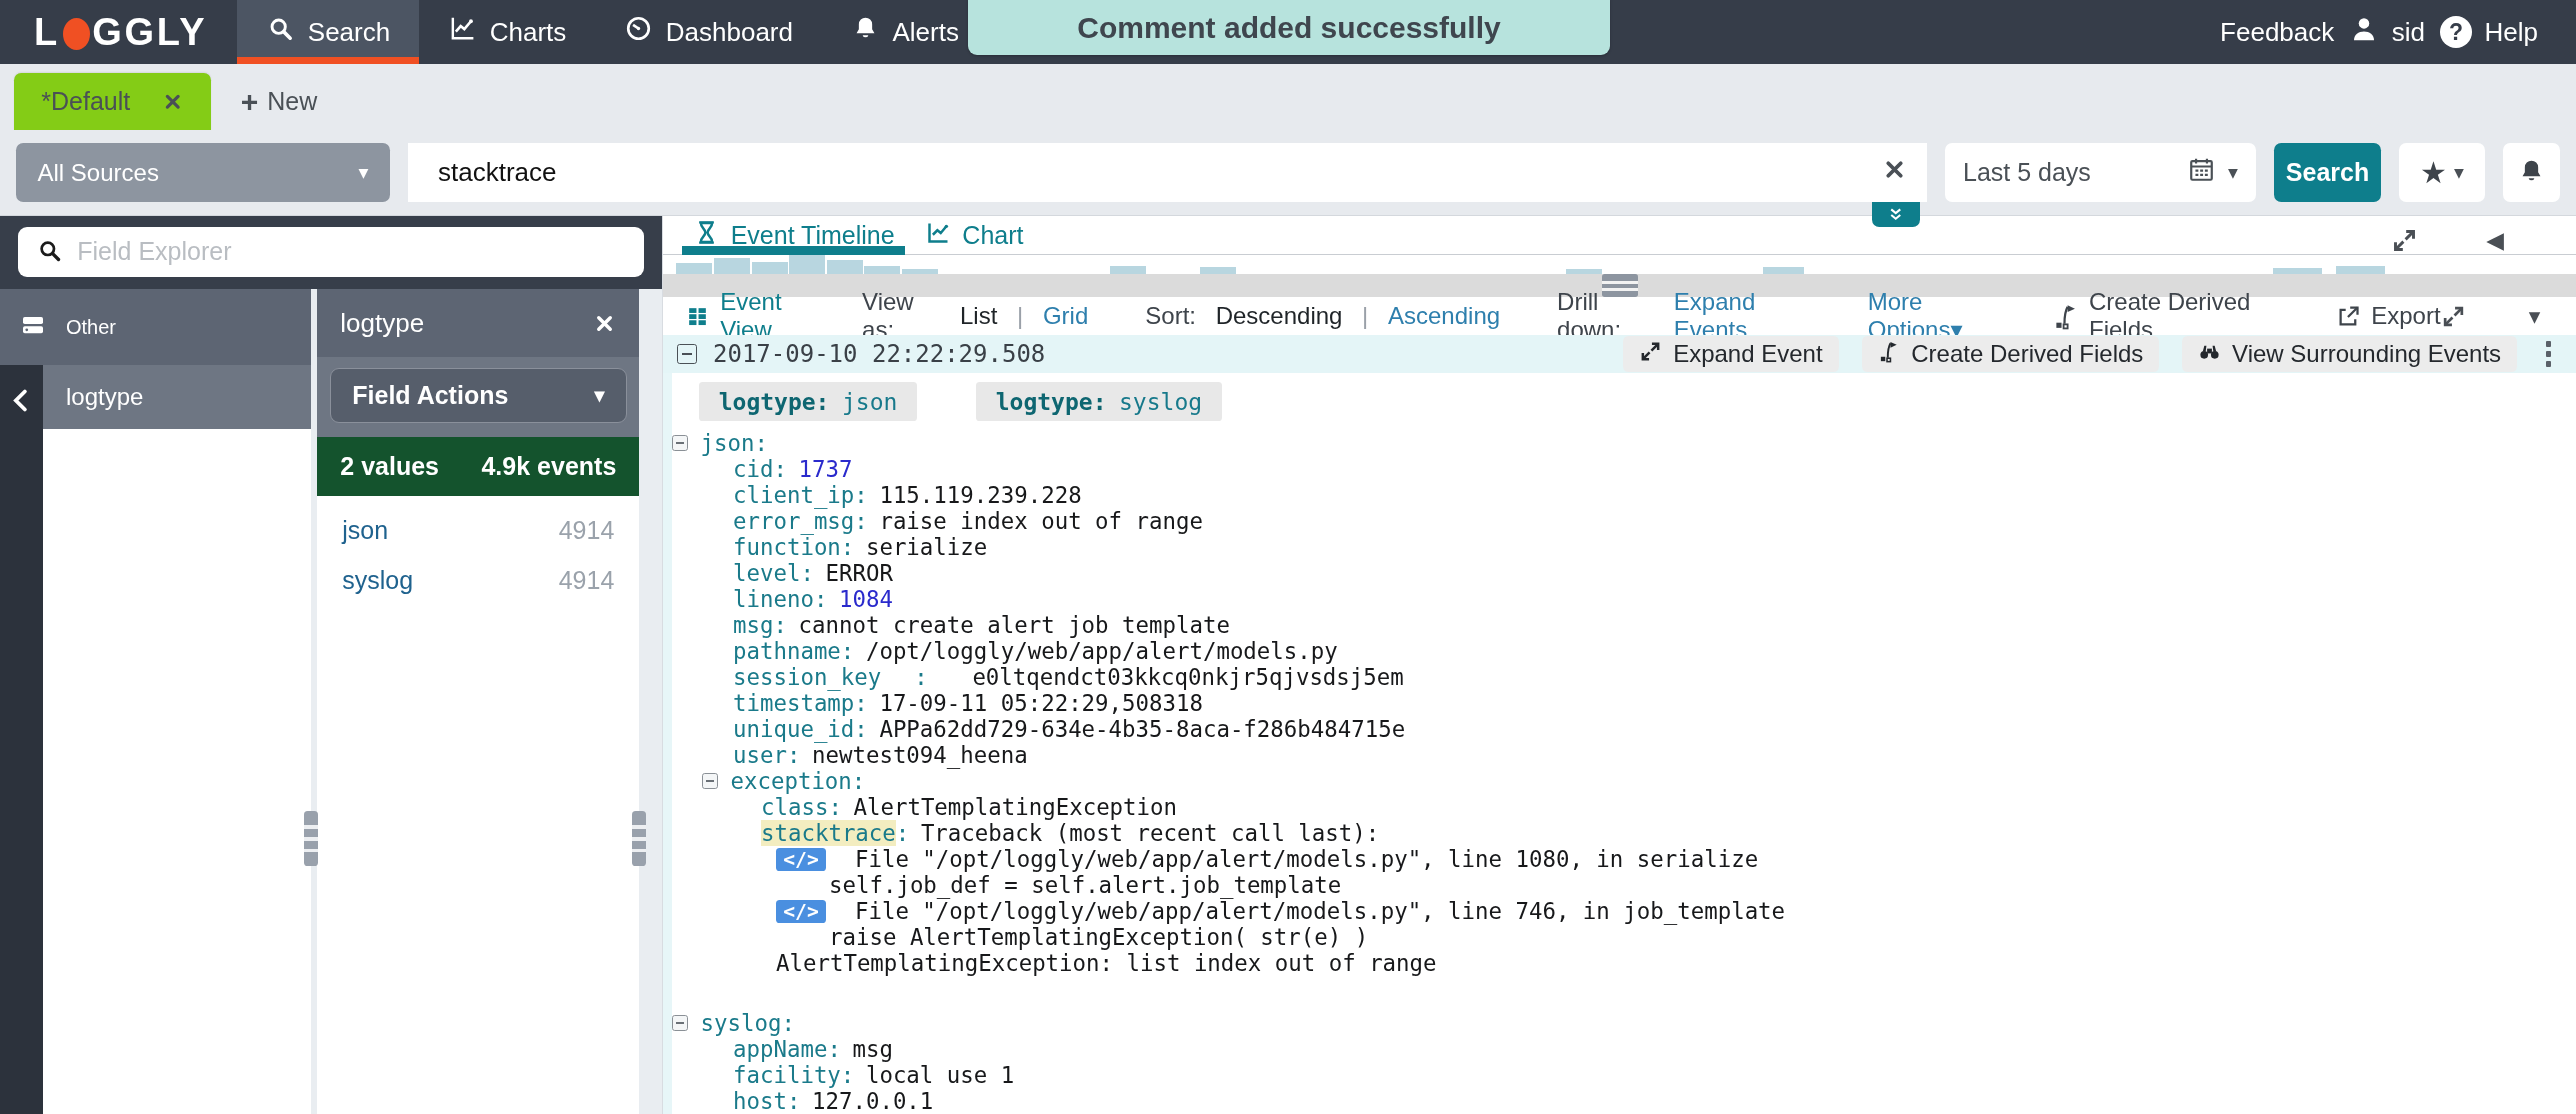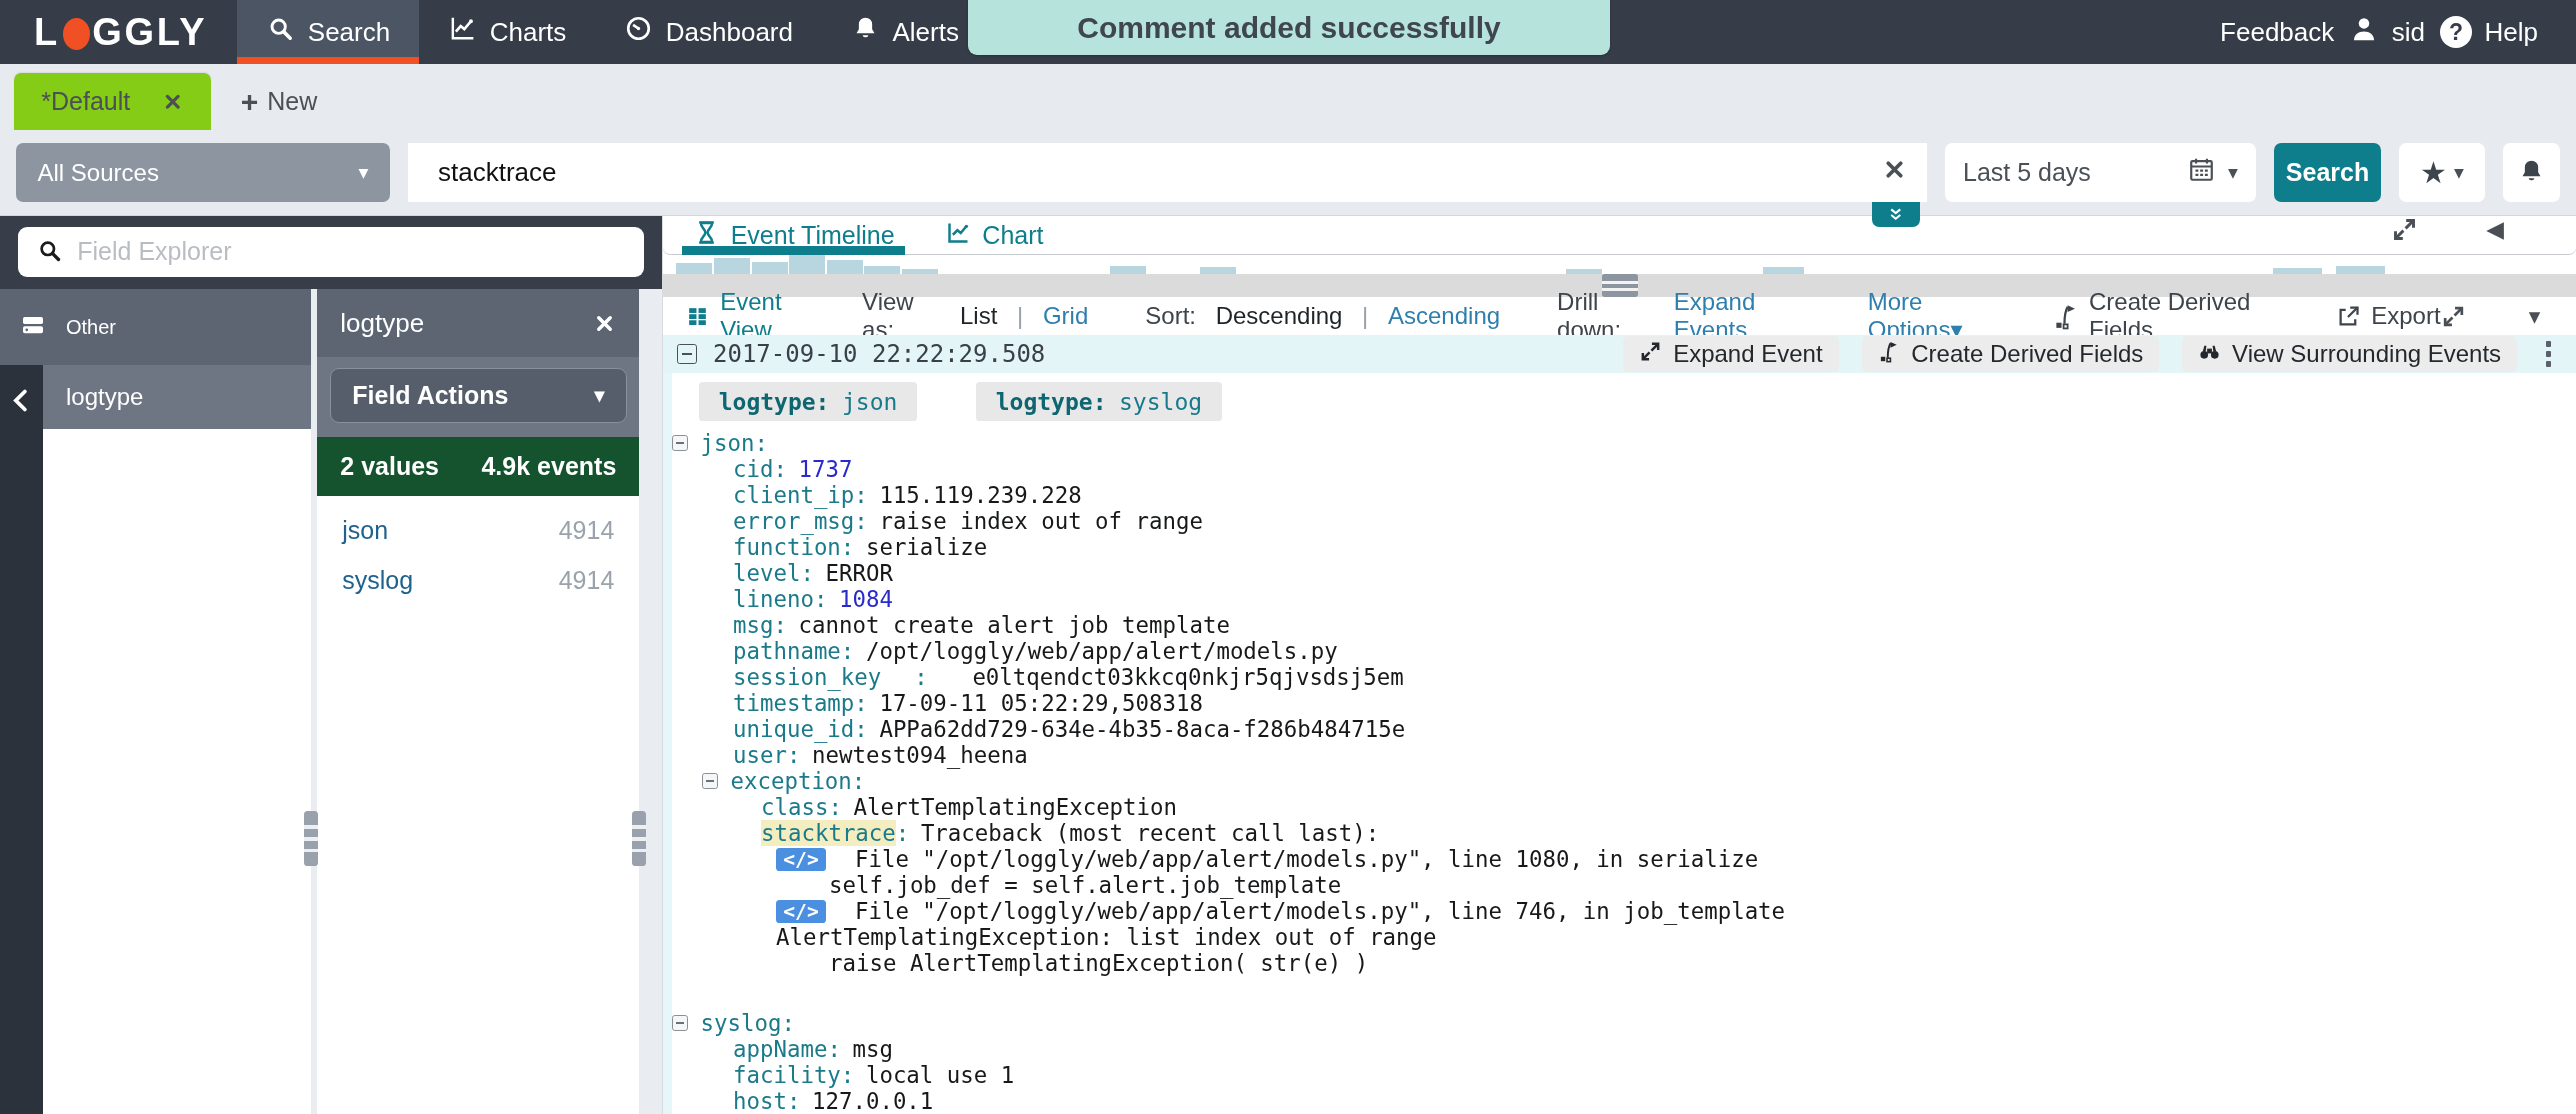--- a/index.html
+++ b/index.html
@@ -100,21 +100,21 @@
                           padding:0 21.5px; cursor:pointer; font-family:inherit; }
   .panel-counts { height:59px; background:#14532d; color:#fff; font-size:25px; font-weight:bold; display:flex;
                   align-items:center; justify-content:space-between; padding:0 23px; }
   .panel-values { flex:1; background:#fff; padding-top:9px; }
   .value-row { height:50px; display:flex; align-items:center; justify-content:space-between; padding:0 25px; font-size:25px; }
   .value-name { color:#1F628E; cursor:pointer; }
   .value-count { color:#9AA2AB; }
 
   
   .main { flex:1; background:#fff; display:flex; flex-direction:column; border-left:0.9px solid #D8DCE1; }
-  .view-tabs { height:52px; display:flex; align-items:flex-start; padding-left:30px; gap:50px; border-bottom:1.8px solid #C9CDD2;border-radius:7px; }
+  .view-tabs { height:52px; display:flex; align-items:flex-end; padding-left:30px; gap:30px; border-bottom:1.8px solid #C9CDD2; }
   .vtab { display:flex; align-items:center; gap:10.7px; color:#0E7E8C; font-size:25px; height:100%; position:relative; cursor:pointer; }
   .vtab .icon svg { width:27px; height:27px; }
   .vtab.active:after { content:""; position:absolute; left:-10.7px; right:-10.7px; bottom:-1.8px; height:9.8px; background:#0E7E8C; }
   .vt-icons { margin-left:auto; display:flex; align-items:center; gap:68px; padding-right:72px; color:#4A4F55; }
   .vt-icons .icon { cursor:pointer; display:inline-flex; }
   .vt-icons .icon svg { width:27px; height:27px; }
   .tri { font-size:23px; color:#4A4F55; cursor:pointer; }
 
   .timeline-sliver { height:25px; position:relative; background:#fff; overflow:hidden; }
   .tl-bar { position:absolute; bottom:0; background:#B8D6E0; }
@@ -535,22 +535,22 @@
               <div class="logline" style="padding-left: 70px; gap: 33px;"><span class="lkey">session_key</span><span class="lkey">:</span><span class="lval">e0ltqendct03kkcq0nkjr5qjvsdsj5em</span></div>
               <div class="logline" style="padding-left: 70px;"><span class="lkey">timestamp</span><span class="lkey">:</span><span class="lval">17-09-11 05:22:29,508318</span></div>
               <div class="logline" style="padding-left: 70px;"><span class="lkey">unique_id</span><span class="lkey">:</span><span class="lval">APPa62dd729-634e-4b35-8aca-f286b484715e</span></div>
               <div class="logline" style="padding-left: 70px;"><span class="lkey">user</span><span class="lkey">:</span><span class="lval">newtest094_heena</span></div>
               <div class="logline" style="padding-left: 39px;"><span class="cb-sm"></span><span class="lkey">exception:</span></div>
               <div class="logline" style="padding-left: 98px;"><span class="lkey">class</span><span class="lkey">:</span><span class="lval">AlertTemplatingException</span></div>
               <div class="logline" style="padding-left: 98px;"><span class="lkey hl">stacktrace</span><span class="lkey">:</span><span class="lval">Traceback (most recent call last):</span></div>
               <div class="logline" style="padding-left: 113px;"><span class="code-chip">&lt;/&gt;</span><span class="lval" style="margin-left: 0px;">File "/opt/loggly/web/app/alert/models.py", line 1080, in serialize</span></div>
               <div class="logline" style="padding-left: 166px;"><span class="lval" style="margin-left: 0px;">self.job_def = self.alert.job_template</span></div>
               <div class="logline" style="padding-left: 113px;"><span class="code-chip">&lt;/&gt;</span><span class="lval" style="margin-left: 0px;">File "/opt/loggly/web/app/alert/models.py", line 746, in job_template</span></div>
+              <div class="logline" style="padding-left: 166px;"><span class="lval" style="margin-left: 0px;">raise AlertTemplatingException( str(e) )</span></div>
               <div class="logline" style="padding-left: 113px;"><span class="lval" style="margin-left: 0px;">AlertTemplatingException: list index out of range</span></div>
-              <div class="logline" style="padding-left: 166px;"><span class="lval" style="margin-left: 0px;">raise AlertTemplatingException( str(e) )</span></div>
               <div class="logline gap"></div>
               <div class="logline" style="padding-left: 9px;"><span class="cb-sm"></span><span class="lkey">syslog:</span></div>
               <div class="logline" style="padding-left: 70px;"><span class="lkey">appName</span><span class="lkey">:</span><span class="lval">msg</span></div>
               <div class="logline" style="padding-left: 70px;"><span class="lkey">facility</span><span class="lkey">:</span><span class="lval">local use 1</span></div>
               <div class="logline" style="padding-left: 70px;"><span class="lkey">host</span><span class="lkey">:</span><span class="lval">127.0.0.1</span></div>
             </div>
         </div>
       </div>
     </main>
   </div>

